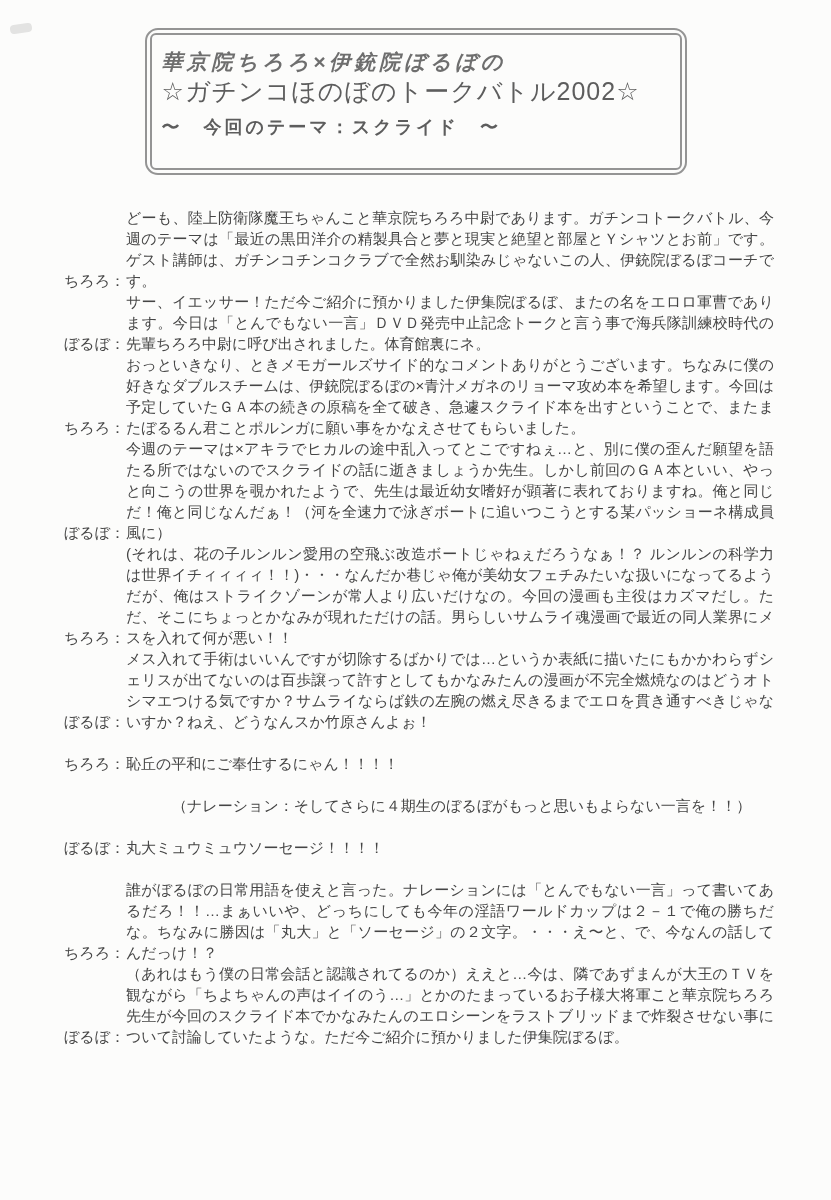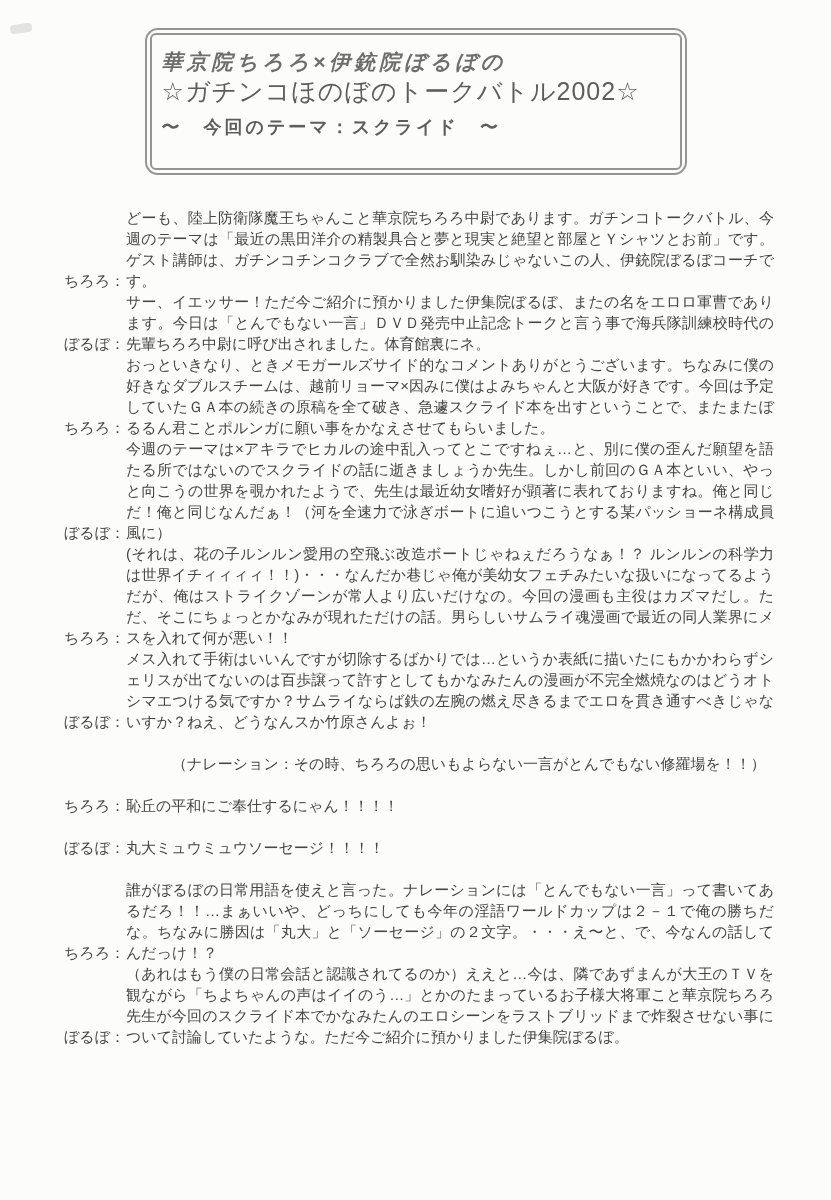--- a/index.html
+++ b/index.html
@@ -105,41 +105,41 @@
     <div class="entry">
       <span class="speaker">ちろろ：</span>
       <span class="text">どーも、陸上防衛隊魔王ちゃんこと華京院ちろろ中尉であります。ガチンコトークバトル、今週のテーマは「最近の黒田洋介の精製具合と夢と現実と絶望と部屋とＹシャツとお前」です。ゲスト講師は、ガチンコチンコクラブで全然お馴染みじゃないこの人、伊銃院ぼるぼコーチです。</span>
     </div>
     <div class="entry">
       <span class="speaker">ぼるぼ：</span>
       <span class="text">サー、イエッサー！ただ今ご紹介に預かりました伊集院ぼるぼ、またの名をエロロ軍曹であります。今日は「とんでもない一言」ＤＶＤ発売中止記念トークと言う事で海兵隊訓練校時代の先輩ちろろ中尉に呼び出されました。体育館裏にネ。</span>
     </div>
     <div class="entry">
       <span class="speaker">ちろろ：</span>
-      <span class="text">おっといきなり、ときメモガールズサイド的なコメントありがとうございます。ちなみに僕の好きなダブルスチームは、越前リョーマ×因みに僕はよみちゃんと大阪が好きです。今回は予定していたＧＡ本の続きの原稿を全て破き、急遽スクライド本を出すということで、またまたぼるるん君ことポルンガに願い事をかなえさせてもらいました。</span>
+      <span class="text">おっといきなり、ときメモガールズサイド的なコメントありがとうございます。ちなみに僕の好きなダブルスチームは、伊銃院ぼるぼの×青汁メガネのリョーマ攻め本を希望します。今回は予定していたＧＡ本の続きの原稿を全て破き、急遽スクライド本を出すということで、またまたぼるるん君ことポルンガに願い事をかなえさせてもらいました。</span>
     </div>
     <div class="entry">
       <span class="speaker">ぼるぼ：</span>
       <span class="text">今週のテーマは×アキラでヒカルの途中乱入ってとこですねぇ…と、別に僕の歪んだ願望を語たる所ではないのでスクライドの話に逝きましょうか先生。しかし前回のＧＡ本といい、やっと向こうの世界を覗かれたようで、先生は最近幼女嗜好が顕著に表れておりますね。俺と同じだ！俺と同じなんだぁ！（河を全速力で泳ぎボートに追いつこうとする某パッショーネ構成員風に）</span>
     </div>
     <div class="entry">
       <span class="speaker">ちろろ：</span>
       <span class="text">(それは、花の子ルンルン愛用の空飛ぶ改造ボートじゃねぇだろうなぁ！？ ルンルンの科学力は世界イチィィィィ！！)・・・なんだか巷じゃ俺が美幼女フェチみたいな扱いになってるようだが、俺はストライクゾーンが常人より広いだけなの。今回の漫画も主役はカズマだし。ただ、そこにちょっとかなみが現れただけの話。男らしいサムライ魂漫画で最近の同人業界にメスを入れて何が悪い！！</span>
     </div>
     <div class="entry">
       <span class="speaker">ぼるぼ：</span>
       <span class="text">メス入れて手術はいいんですが切除するばかりでは…というか表紙に描いたにもかかわらずシェリスが出てないのは百歩譲って許すとしてもかなみたんの漫画が不完全燃焼なのはどうオトシマエつける気ですか？サムライならば鉄の左腕の燃え尽きるまでエロを貫き通すべきじゃないすか？ねえ、どうなんスか竹原さんよぉ！</span>
     </div>
-    <div class="entry gap narration">
-      <span class="speaker"></span>
-      <span class="text">（ナレーション：その時、ちろろの思いもよらない一言がとんでもない修羅場を！！）</span>
-    </div>
     <div class="entry gap">
       <span class="speaker">ちろろ：</span>
       <span class="text">恥丘の平和にご奉仕するにゃん！！！！</span>
+    </div>
+    <div class="entry gap narration">
+      <span class="speaker"></span>
+      <span class="text">（ナレーション：そしてさらに４期生のぼるぼがもっと思いもよらない一言を！！）</span>
     </div>
     <div class="entry gap">
       <span class="speaker">ぼるぼ：</span>
       <span class="text">丸大ミュウミュウソーセージ！！！！</span>
     </div>
     <div class="entry gap">
       <span class="speaker">ちろろ：</span>
       <span class="text">誰がぼるぼの日常用語を使えと言った。ナレーションには「とんでもない一言」って書いてあるだろ！！…まぁいいや、どっちにしても今年の淫語ワールドカップは２－１で俺の勝ちだな。ちなみに勝因は「丸大」と「ソーセージ」の２文字。・・・え〜と、で、今なんの話してんだっけ！？</span>
     </div>
     <div class="entry">

